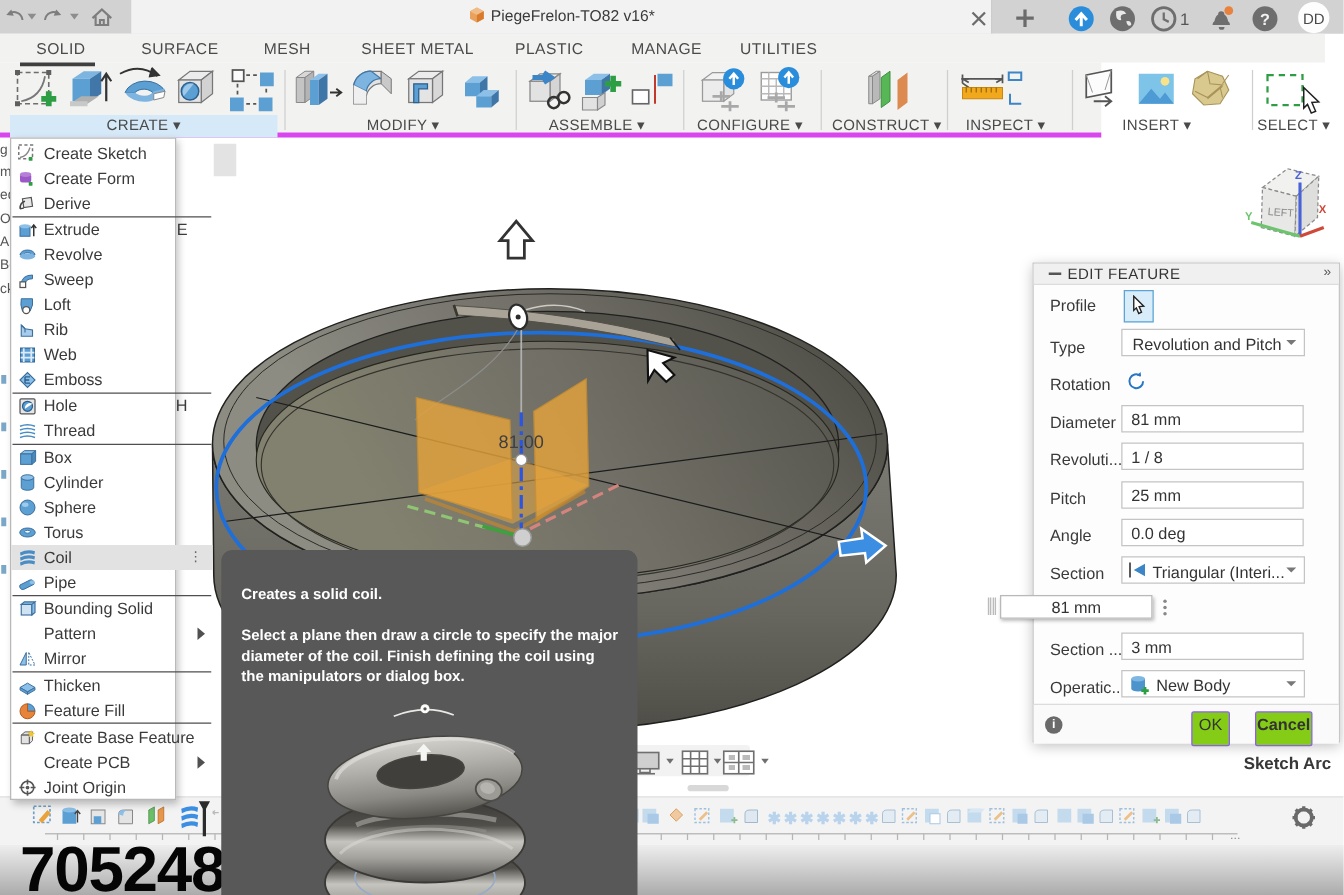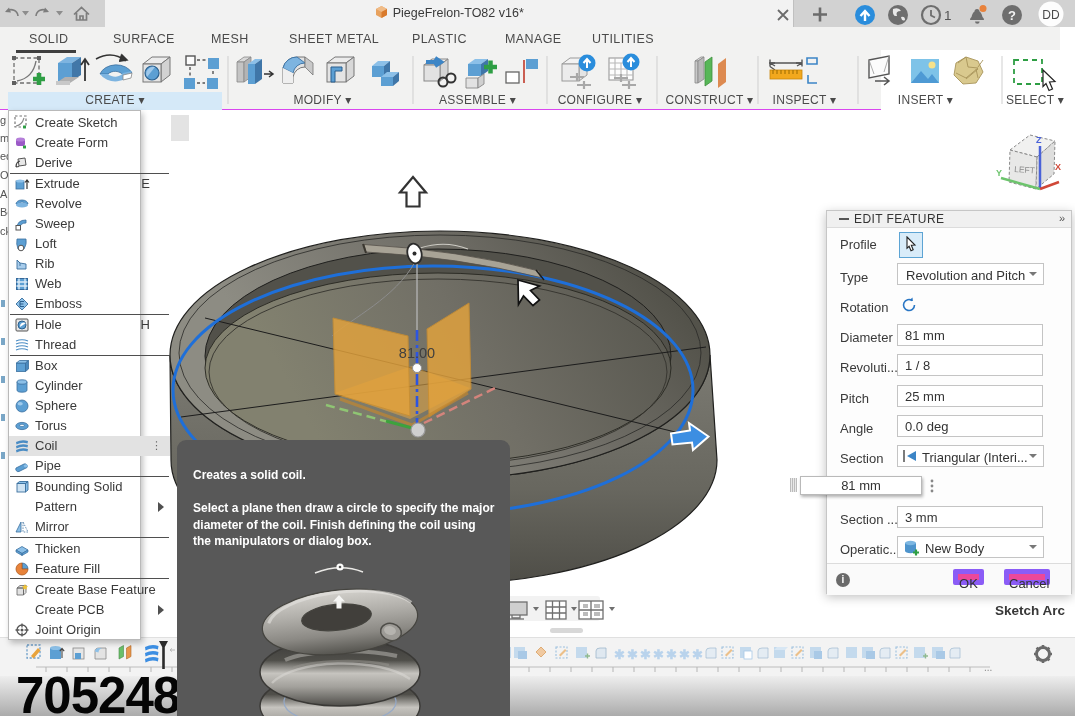--- a/index.html
+++ b/index.html
@@ -7,42 +7,42 @@
 .abs{position:absolute;}
 
 #titlebar{left:0;top:0;width:1075px;height:27px;background:#d2d2d2;}
 #doctab{left:105px;top:0;width:688px;height:27px;background:#f2f2f2;border-right:1px solid #c0c0c0;}
 #doctitle{left:0;top:0;width:688px;height:27px;text-align:center;line-height:27px;font-size:12.5px;color:#3a3a3a;}
 
 #tabrow{left:0;top:27px;width:1060px;height:23px;background:#f2f2f1;}
 .rtab{position:absolute;top:0;height:23px;line-height:25px;font-size:12.5px;color:#4a4a4a;letter-spacing:0.4px;}
 #solidunderline{left:16px;top:50px;width:60px;height:3px;background:#3f3f3f;z-index:6;}
 
-#ribbon{left:0;top:50px;width:881px;height:60px;background:#f2f2f1;border-bottom:1px solid #d946ef;box-sizing:border-box;}
+#ribbon{left:0;top:50px;width:881px;height:60px;background:#f2f2f1;border-bottom:4px solid #d946ef;box-sizing:border-box;}
 .grplabel{position:absolute;top:41px;height:18px;line-height:18px;font-size:12px;color:#4a4a4a;text-align:center;letter-spacing:0.3px;}
 
 #viewport{left:0;top:110px;width:1075px;height:566px;background:#ffffff;}
 
 #menu{left:8px;top:110px;width:133px;height:530px;background:#fff;border:1px solid #b9b9b9;box-sizing:border-box;box-shadow:2px 3px 6px rgba(0,0,0,0.25);}
 .mrow{position:absolute;left:0;width:161px;height:20px;}
 .mrow .lbl{position:absolute;left:26px;top:0;height:20px;line-height:20px;font-size:13px;color:#3a3a3a;white-space:nowrap;}
 .mrow .sc{position:absolute;right:20px;top:0;height:20px;line-height:20px;font-size:13px;color:#3a3a3a;}
 .mrow .mic{position:absolute;left:5px;top:2px;width:16px;height:16px;}
 .msep{position:absolute;left:1px;width:159px;height:1px;background:#4f4f4f;}
 .mhl{background:#e2e2e2;}
 .subarr{position:absolute;right:6px;top:5px;width:0;height:0;border-left:6px solid #505050;border-top:5px solid transparent;border-bottom:5px solid transparent;}
 
 #dialog{left:826px;top:210px;width:246px;height:384px;background:#fdfdfd;border:1px solid #c6c6c6;box-sizing:border-box;box-shadow:0 3px 10px rgba(0,0,0,0.25);}
 #dlghead{left:0;top:0;width:244px;height:16px;background:#f0f0f0;border-bottom:1px solid #dcdcdc;}
 .dlbl{position:absolute;left:13px;font-size:13px;color:#3a3a3a;white-space:nowrap;}
 .dinput{position:absolute;left:70px;width:146px;height:22px;background:#fff;border:1px solid #c4c4c4;box-sizing:border-box;font-size:13px;color:#333;line-height:21px;padding-left:7px;}
 .ddrop{position:absolute;left:70px;width:146px;height:22px;background:#fff;border:1px solid #c4c4c4;box-sizing:border-box;font-size:13px;color:#333;line-height:21px;}
 .darr{position:absolute;right:6px;top:8px;width:0;height:0;border-top:4.5px solid #787878;border-left:4px solid transparent;border-right:4px solid transparent;}
 #dlgfoot{left:0;top:352px;width:244px;height:31px;background:#fafafa;border-top:1px solid #dcdcdc;}
-.dbtn{position:absolute;top:5px;height:16px;background:#ec4899;border:5px solid #8b5cf6;border-radius:2px;font-size:13px;color:#333;text-align:center;line-height:20px;box-sizing:border-box;}
+.dbtn{position:absolute;top:5px;height:28px;background:#84cc16;border:1px solid #8b5cf6;border-radius:2px;font-size:13px;color:#333;text-align:center;line-height:20px;box-sizing:border-box;}
 
 #dimbox{left:800px;top:476px;width:122px;height:19px;background:#fff;border:1px solid #b9b9b9;box-shadow:1px 2px 3px rgba(0,0,0,0.3);box-sizing:border-box;font-size:13px;color:#333;text-align:center;line-height:17px;}
 #sketcharc{left:940px;top:603px;width:125px;height:16px;font-size:13.5px;font-weight:bold;color:#383838;text-align:right;}
 
 #tooltip{left:177px;top:440px;width:333px;height:276px;background:#585858;border-radius:9px 9px 0 0;overflow:hidden;}
 #tooltip .tt{position:absolute;left:16px;color:#fff;font-weight:bold;font-size:12px;}
 
 #bottomstrip{left:0;top:676px;width:1075px;height:40px;background:linear-gradient(#eeeeee,#ababab);}
 #bignum{position:absolute;left:16px;top:666px;font-size:51px;font-weight:bold;color:#050505;letter-spacing:-1px;font-family:"Liberation Sans",sans-serif;}
 </style></head>
@@ -718,21 +718,21 @@
           <path d="M2 4 v8 a5.5 2.2 0 0 0 11 0 v-8" fill="#4e94cc"></path>
           <ellipse cx="7.5" cy="4" rx="5.5" ry="2.2" fill="#7db7e2"></ellipse>
           <path d="M10 13.5 h6 m-3 -3 v6" stroke="#2e9e44" stroke-width="2.2" fill="none"></path>
         </svg>
         <span style="position:absolute;left:27px;top:1px;">New Body</span>
         <div class="darr"></div>
       </div>
 <div class="abs" id="dlgfoot">
 <span style="position:absolute;left:9px;top:9px;width:14px;height:14px;border-radius:50%;background:#6a6a6a;color:#fff;font-size:10px;font-weight:bold;text-align:center;line-height:14px;">i</span>
 <div class="dbtn" style="left:126px;width:31px;">OK</div>
-<div class="dbtn" style="left:177px;width:46px;">Cancel</div>
+<div class="dbtn" style="left:177px;width:46px;font-weight:bold;">Cancel</div>
 </div>
 </div>
 <div class="abs" style="left:790px;top:478px;width:7px;height:14px;background:repeating-linear-gradient(90deg,#bbb 0,#bbb 1px,#e8e8e8 1px,#e8e8e8 2px);"></div>
 <svg class="abs" style="left:929px;top:478px;" width="6" height="16">
       <circle cx="3" cy="3" r="1.4" fill="#888"></circle>
       <circle cx="3" cy="8" r="1.4" fill="#888"></circle>
       <circle cx="3" cy="13" r="1.4" fill="#888"></circle>
     </svg>
 <div class="abs" id="dimbox">81 mm</div>
 <div class="abs" id="sketcharc">Sketch Arc</div>

